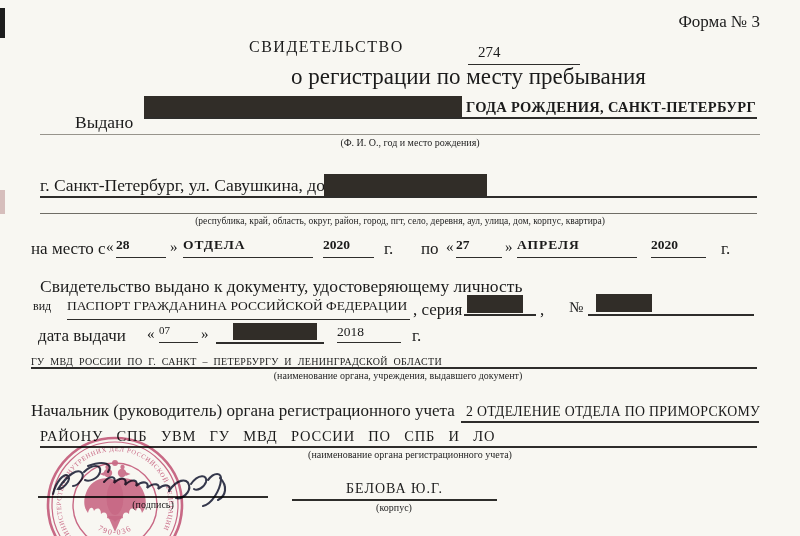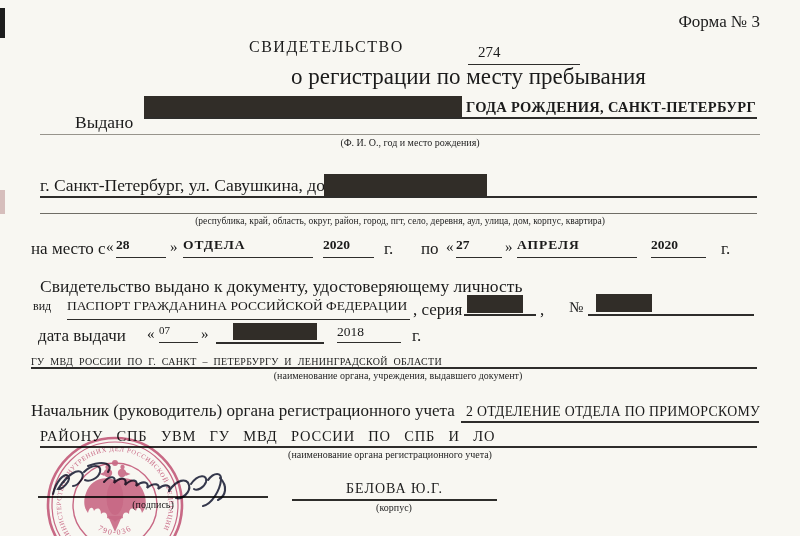--- a/index.html
+++ b/index.html
@@ -81,21 +81,21 @@
 
   <div class="t caps" style="left:31px;top:349px;font-size:10px;word-spacing:3px;margin-top:7px;">ГУ МВД РОССИИ ПО Г. САНКТ – ПЕТЕРБУРГУ И ЛЕНИНГРАДСКОЙ ОБЛАСТИ</div>
   <div class="ln" style="left:31px;top:367px;width:726px;"></div>
   <div class="cap" style="left:98px;top:370px;width:600px;">(наименование органа, учреждения, выдавшего документ)</div>
 
   <div class="t" style="left:31px;top:401px;font-size:17px;">Начальник (руководитель) органа регистрационного учета</div>
   <div class="t caps" style="left:466px;top:404px;font-size:13.8px;">2 ОТДЕЛЕНИЕ ОТДЕЛА ПО ПРИМОРСКОМУ</div>
   <div class="ln" style="left:461px;top:421px;width:298px;"></div>
   <div class="t" style="left:40px;top:428px;font-size:14.5px;word-spacing:9px;letter-spacing:0.8px;">РАЙОНУ СПБ УВМ ГУ МВД РОССИИ ПО СПБ И ЛО</div>
   <div class="ln" style="left:40px;top:446px;width:717px;"></div>
-  <div class="cap" style="left:90px;top:449px;width:600px;">(наименование органа регистрационного учета)</div>
+  <div class="cap" style="left:110px;top:449px;width:600px;">(наименование органа регистрационного учета)</div>
 
   <div class="ln" style="left:38px;top:496px;width:230px;"></div>
   <div class="cap" style="left:93px;top:499px;width:120px;">(подпись)</div>
   <div class="t caps" style="left:292px;top:481px;width:205px;text-align:center;font-size:14px;letter-spacing:1px;">БЕЛОВА Ю.Г.</div>
   <div class="ln" style="left:292px;top:499px;width:205px;"></div>
   <div class="cap" style="left:330px;top:502px;width:128px;">(корпус)</div>
 
   <svg class="blend" style="left:40px;top:436px;" width="150" height="100" viewBox="0 0 150 100" opacity="0.8">
     <g stroke-width="2.6" fill="none">
       <circle cx="75" cy="69" r="67" stroke="#c2476f"></circle>

